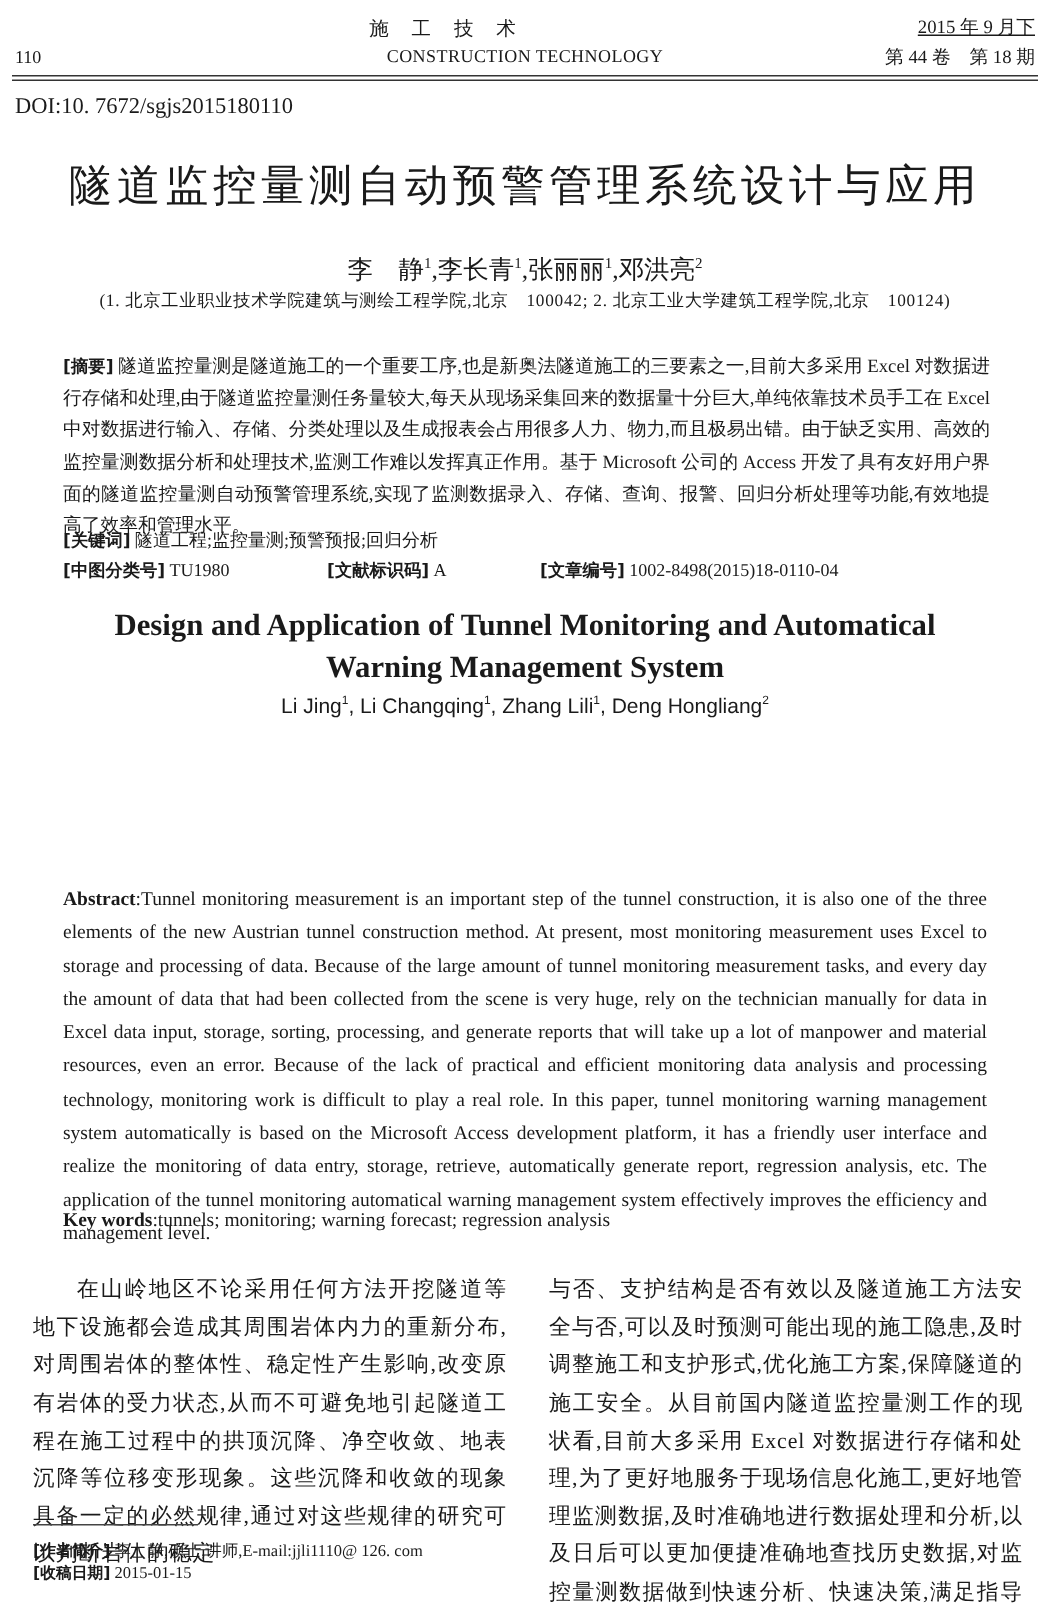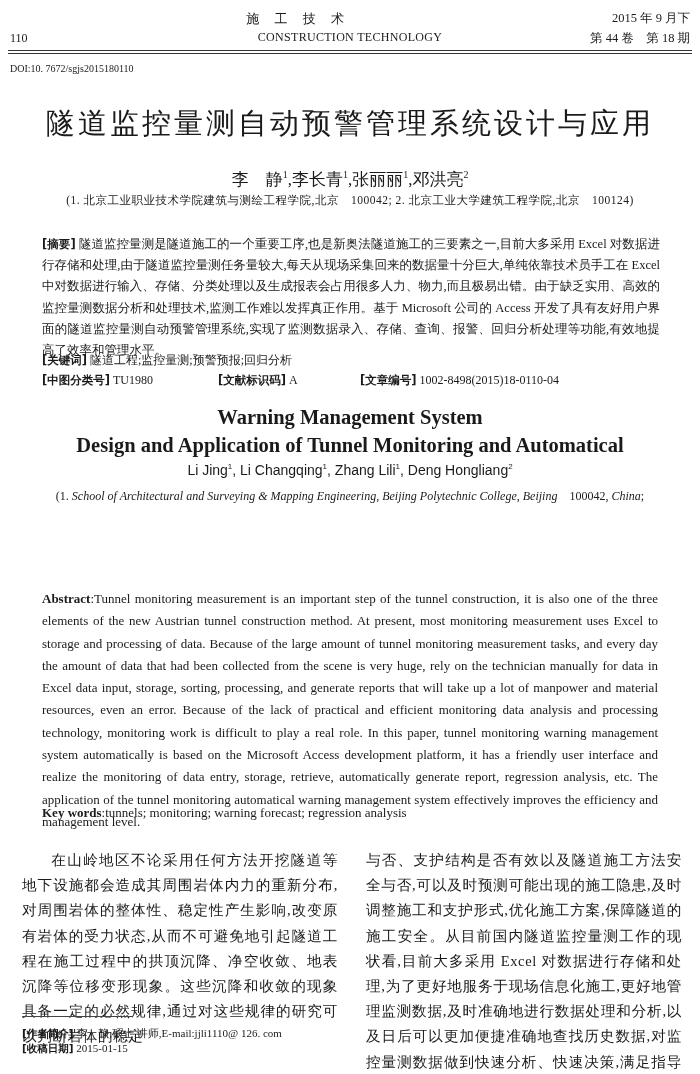--- a/index.html
+++ b/index.html
@@ -3,25 +3,25 @@
 <meta charset="utf-8">
 <style>
   html, body { margin: 0; padding: 0; background: #ffffff; }
   body { width: 700px; height: 1074px; position: relative; overflow: hidden; color: #1a1a1a;
          font-family: "Liberation Serif", "DejaVu Serif", serif; }
   .abs { position: absolute; }
   
   .hdr-page { left: 10px; top: 31px; font-size: 12px; }
   .hdr-cn { left: 0; width: 596px; top: 10px; text-align: center; font-size: 13px; letter-spacing: 6px; }
   .hdr-en { left: 0; width: 700px; top: 30px; text-align: center; font-size: 12px; letter-spacing: 0.3px; }
-  .hdr-date { right: 10px; top: 10px; font-size: 12.5px; text-align: right; }
+  .hdr-date { right: 10px; top: 10px; font-size: 12.5px; text-align: right; text-decoration: underline; }
   .hdr-vol { right: 10px; top: 30px; font-size: 12.5px; text-align: right; }
   .hdr-rule1 { left: 8px; right: 8px; top: 50px; height: 0; border-top: 1px solid #333; }
   .hdr-rule2 { left: 8px; right: 8px; top: 53px; height: 0; border-top: 1px solid #333; }
-  .doi { left: 10px; top: 63px; font-size: 10px; }
+  .doi { left: 10px; top: 63px; font-size: 15px; }
   
   .title-cn { left: 0; width: 700px; top: 104px; text-align: center; font-size: 29px; letter-spacing: 3px; font-weight: normal; }
   .authors-cn { left: 0; width: 700px; top: 168px; text-align: center; font-size: 17px; }
   .authors-cn sup { font-size: 10px; }
   .affil-cn { left: 0; width: 700px; top: 193px; text-align: center; font-size: 11.5px; letter-spacing: 0.5px; }
   
   .abs-cn { left: 42px; width: 618px; top: 234px; font-size: 12.5px; line-height: 21.2px; text-align: justify; }
   .label-b { font-family: "DejaVu Sans", sans-serif; font-weight: bold; font-size: 11.5px; }
   .meta-line { left: 42px; width: 618px; font-size: 12px; }
   .kw-cn { top: 352px; }
@@ -81,31 +81,30 @@
     <span class="label-b">[文献标识码]</span>
     <span>A</span>
   </span>
   <span class="item" style="left:318px;">
     <span class="label-b">[文章编号]</span>
     <span>1002-8498(2015)18-0110-04</span>
   </span>
 </div>
 
 <div class="abs title-en">
+  <div>Design and Application of Tunnel Monitoring and Automatical</div>
   <div>Warning Management System</div>
-  <div>Design and Application of Tunnel Monitoring and Automatical</div>
 </div>
 <div class="abs authors-en">
   <span>Li Jing</span><sup>1</sup>,
   <span>Li Changqing</span><sup>1</sup>,
   <span>Zhang Lili</span><sup>1</sup>,
   <span>Deng Hongliang</span><sup>2</sup>
 </div>
 <div class="abs affil-en">
-  <div><span>(1. </span><i>School of Architectural and Surveying &amp; Mapping Engineering</i><span>, </span><i>Beijing Polytechnic College</i><span>, </span><i>Beijing</i><span>　100042, </span><i>China</i><span>;</span></div>
 </div>
 
 <div class="abs abs-en">
   <b>Abstract</b><span>:Tunnel monitoring measurement is an important step of the tunnel construction, it is also one of the three elements of the new Austrian tunnel construction method. At present, most monitoring measurement uses Excel to storage and processing of data. Because of the large amount of tunnel monitoring measurement tasks, and every day the amount of data that had been collected from the scene is very huge, rely on the technician manually for data in Excel data input, storage, sorting, processing, and generate reports that will take up a lot of manpower and material resources, even an error. Because of the lack of practical and efficient monitoring data analysis and processing technology, monitoring work is difficult to play a real role. In this paper, tunnel monitoring warning management system automatically is based on the Microsoft Access development platform, it has a friendly user interface and realize the monitoring of data entry, storage, retrieve, automatically generate report, regression analysis, etc. The application of the tunnel monitoring automatical warning management system effectively improves the efficiency and management level.</span>
 </div>
 <div class="abs kw-en">
   <b>Key words</b><span>:tunnels; monitoring; warning forecast; regression analysis</span>
 </div>
 
 <div class="abs col col-left indent">在山岭地区不论采用任何方法开挖隧道等地下设施都会造成其周围岩体内力的重新分布,对周围岩体的整体性、稳定性产生影响,改变原有岩体的受力状态,从而不可避免地引起隧道工程在施工过程中的拱顶沉降、净空收敛、地表沉降等位移变形现象。这些沉降和收敛的现象具备一定的必然规律,通过对这些规律的研究可以判断岩体的稳定</div>

